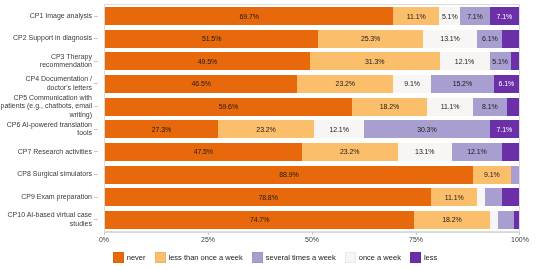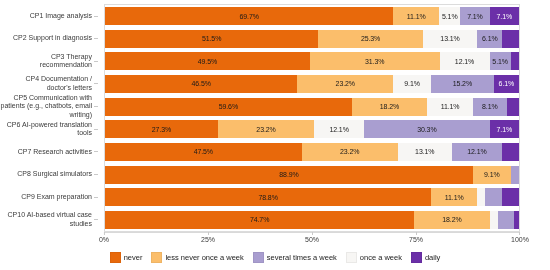--- a/index.html
+++ b/index.html
@@ -392,29 +392,29 @@
       </div>
     </div>
 
   <div class="legend">
       <div class="legend-item">
         <div class="legend-swatch" style="background: rgb(232, 105, 11);"></div>
         <div class="legend-text">never</div>
       </div>
       <div class="legend-item">
         <div class="legend-swatch" style="background: rgb(251, 190, 107);"></div>
-        <div class="legend-text">less never once a week</div>
+        <div class="legend-text">less than once a week</div>
       </div>
       <div class="legend-item">
         <div class="legend-swatch" style="background: rgb(169, 158, 208);"></div>
         <div class="legend-text">several times a week</div>
       </div>
       <div class="legend-item">
         <div class="legend-swatch" style="background: rgb(247, 246, 244);"></div>
         <div class="legend-text">once a week</div>
       </div>
       <div class="legend-item">
         <div class="legend-swatch" style="background: rgb(107, 47, 168);"></div>
-        <div class="legend-text">daily</div>
+        <div class="legend-text">less</div>
       </div>
     </div>
 
 </div>
 
 </body></html>

